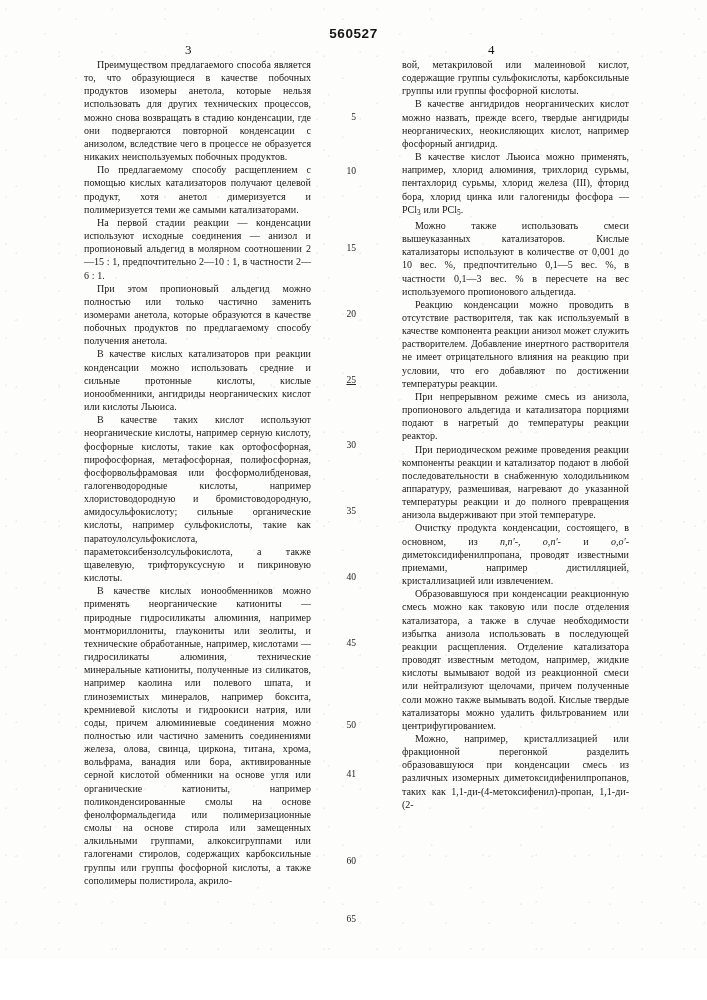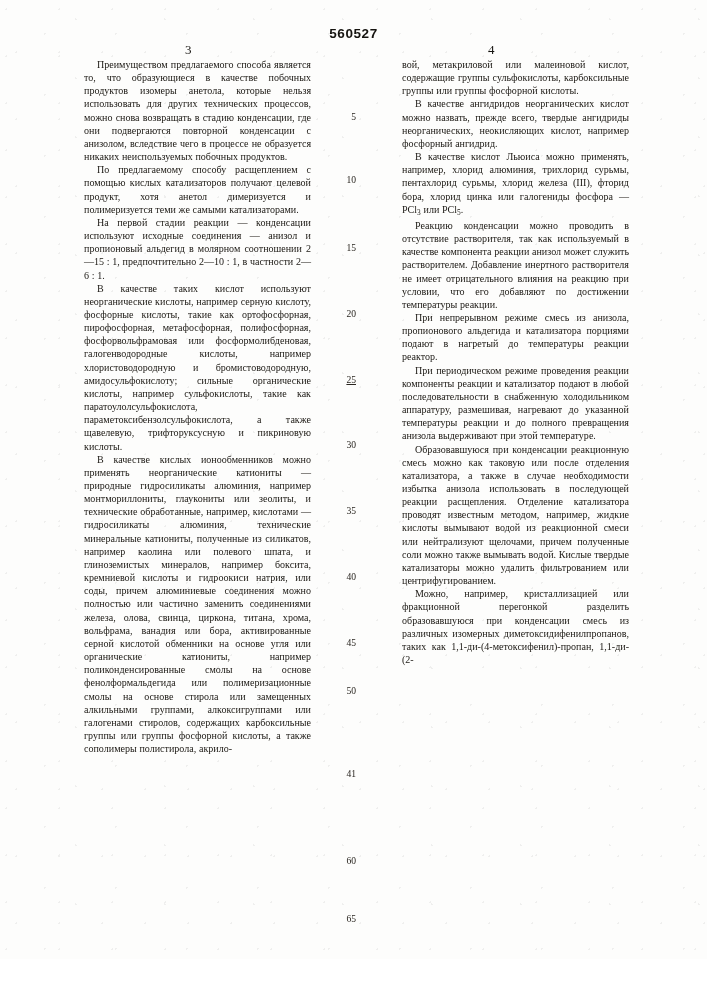--- a/index.html
+++ b/index.html
@@ -117,44 +117,48 @@
   <div id="patent-number">560527</div>
 
   <div class="col-number" id="col-number-left">3</div>
 
   <div class="col-number" id="col-number-right">4</div>
 
   <div class="column" id="column-left">
     <p>Преимуществом предлагаемого способа является то, что образующиеся в качестве побочных продуктов изомеры анетола, которые нельзя использовать для других технических процессов, можно снова возвращать в стадию конденсации, где они подвергаются повторной конденсации с анизолом, вследствие чего в процессе не образуется никаких неиспользуемых побочных продуктов.</p>
     <p>По предлагаемому способу расщеплением с помощью кислых катализаторов получают целевой продукт, хотя анетол димеризуется и полимеризуется теми же самыми катализаторами.</p>
     <p>На первой стадии реакции — конденсации используют исходные соединения — анизол и пропионовый альдегид в молярном соотношении 2—15 : 1, предпочтительно 2—10 : 1, в частности 2—6 : 1.</p>
+    <p>При этом пропионовый альдегид можно полностью или только частично заменить изомерами анетола, которые образуются в качестве побочных продуктов по предлагаемому способу получения анетола.</p>
+    <p>В качестве кислых катализаторов при реакции конденсации можно использовать средние и сильные протонные кислоты, кислые ионообменники, ангидриды неорганических кислот или кислоты Льюиса.</p>
     <p>В качестве таких кислот используют неорганические кислоты, например серную кислоту, фосфорные кислоты, такие как ортофосфорная, пирофосфорная, метафосфорная, полифосфорная, фосфорвольфрамовая или фосформолибденовая, галогенводородные кислоты, например хлористоводородную и бромистоводородную, амидосульфокислоту; сильные органические кислоты, например сульфокислоты, такие как паратоулолсульфокислота, параметоксибензолсульфокислота, а также щавелевую, трифторуксусную и пикриновую кислоты.</p>
     <p>В качестве кислых ионообменников можно применять неорганические катиониты — природные гидросиликаты алюминия, например монтмориллониты, глаукониты или зеолиты, и технические обработанные, например, кислотами — гидросиликаты алюминия, технические минеральные катиониты, полученные из силикатов, например каолина или полевого шпата, и глиноземистых минералов, например боксита, кремниевой кислоты и гидроокиси натрия, или соды, причем алюминиевые соединения можно полностью или частично заменить соединениями железа, олова, свинца, циркона, титана, хрома, вольфрама, ванадия или бора, активированные серной кислотой обменники на основе угля или органические катиониты, например поликонденсированные смолы на основе фенолформальдегида или полимеризационные смолы на основе стирола или замещенных алкильными группами, алкоксигруппами или галогенами стиролов, содержащих карбоксильные группы или группы фосфорной кислоты, а также сополимеры полистирола, акрило-</p>
   </div>
 
   <div class="column" id="column-right">
     <p class="noindent">вой, метакриловой или малеиновой кислот, содержащие группы сульфокислоты, карбоксильные группы или группы фосфорной кислоты.</p>
     <p>В качестве ангидридов неорганических кислот можно назвать, прежде всего, твердые ангидриды неорганических, неокисляющих кислот, например фосфорный ангидрид.</p>
     <p>В качестве кислот Льюиса можно применять, например, хлорид алюминия, трихлорид сурьмы, пентахлорид сурьмы, хлорид железа (III), фторид бора, хлорид цинка или галогениды фосфора — PCl<sub>3</sub> или PCl<sub>5</sub>.</p>
+    <p>Можно также использовать смеси вышеуказанных катализаторов. Кислые катализаторы используют в количестве от 0,001 до 10 вес. %, предпочтительно 0,1—5 вес. %, в частности 0,1—3 вес. % в пересчете на вес используемого пропионового альдегида.</p>
     <p>Реакцию конденсации можно проводить в отсутствие растворителя, так как используемый в качестве компонента реакции анизол может служить растворителем. Добавление инертного растворителя не имеет отрицательного влияния на реакцию при условии, что его добавляют по достижении температуры реакции.</p>
     <p>При непрерывном режиме смесь из анизола, пропионового альдегида и катализатора порциями подают в нагретый до температуры реакции реактор.</p>
     <p>При периодическом режиме проведения реакции компоненты реакции и катализатор подают в любой последовательности в снабженную холодильником аппаратуру, размешивая, нагревают до указанной температуры реакции и до полного превращения анизола выдерживают при этой температуре.</p>
+    <p>Очистку продукта конденсации, состоящего, в основном, из <i>п,п'</i>-, <i>о,п'</i>- и <i>о,о'</i>-диметоксидифенилпропана, проводят известными приемами, например дистилляцией, кристаллизацией или извлечением.</p>
     <p>Образовавшуюся при конденсации реакционную смесь можно как таковую или после отделения катализатора, а также в случае необходимости избытка анизола использовать в последующей реакции расщепления. Отделение катализатора проводят известным методом, например, жидкие кислоты вымывают водой из реакционной смеси или нейтрализуют щелочами, причем полученные соли можно также вымывать водой. Кислые твердые катализаторы можно удалить фильтрованием или центрифугированием.</p>
     <p>Можно, например, кристаллизацией или фракционной перегонкой разделить образовавшуюся при конденсации смесь из различных изомерных диметоксидифенилпропанов, таких как 1,1-ди-(4-метоксифенил)-пропан, 1,1-ди-(2-</p>
   </div>
 
   <div id="line-numbers">
       <div class="ln" style="top: 53.6px;">5</div>
-      <div class="ln" style="top: 117px; font-family: Liberation Serif, serif;">10</div>
+      <div class="ln" style="top: 108px; font-family: Liberation Serif, serif;">10</div>
       <div class="ln" style="top: 185.1px;">15</div>
       <div class="ln" style="top: 250.85px;">20</div>
       <div class="ln" style="top: 316.6px; text-decoration: underline;">25</div>
       <div class="ln" style="top: 382.35px;">30</div>
       <div class="ln" style="top: 448.1px;">35</div>
       <div class="ln" style="top: 513.85px;">40</div>
       <div class="ln" style="top: 579.6px;">45</div>
-      <div class="ln" style="top: 628px;">50</div>
+      <div class="ln" style="top: 662px;">50</div>
       <div class="ln" style="top: 711.1px;">41</div>
       <div class="ln" style="top: 798px;">60</div>
       <div class="ln" style="top: 856px;">65</div>
     </div>
 
 </div>
 
 </body></html>

